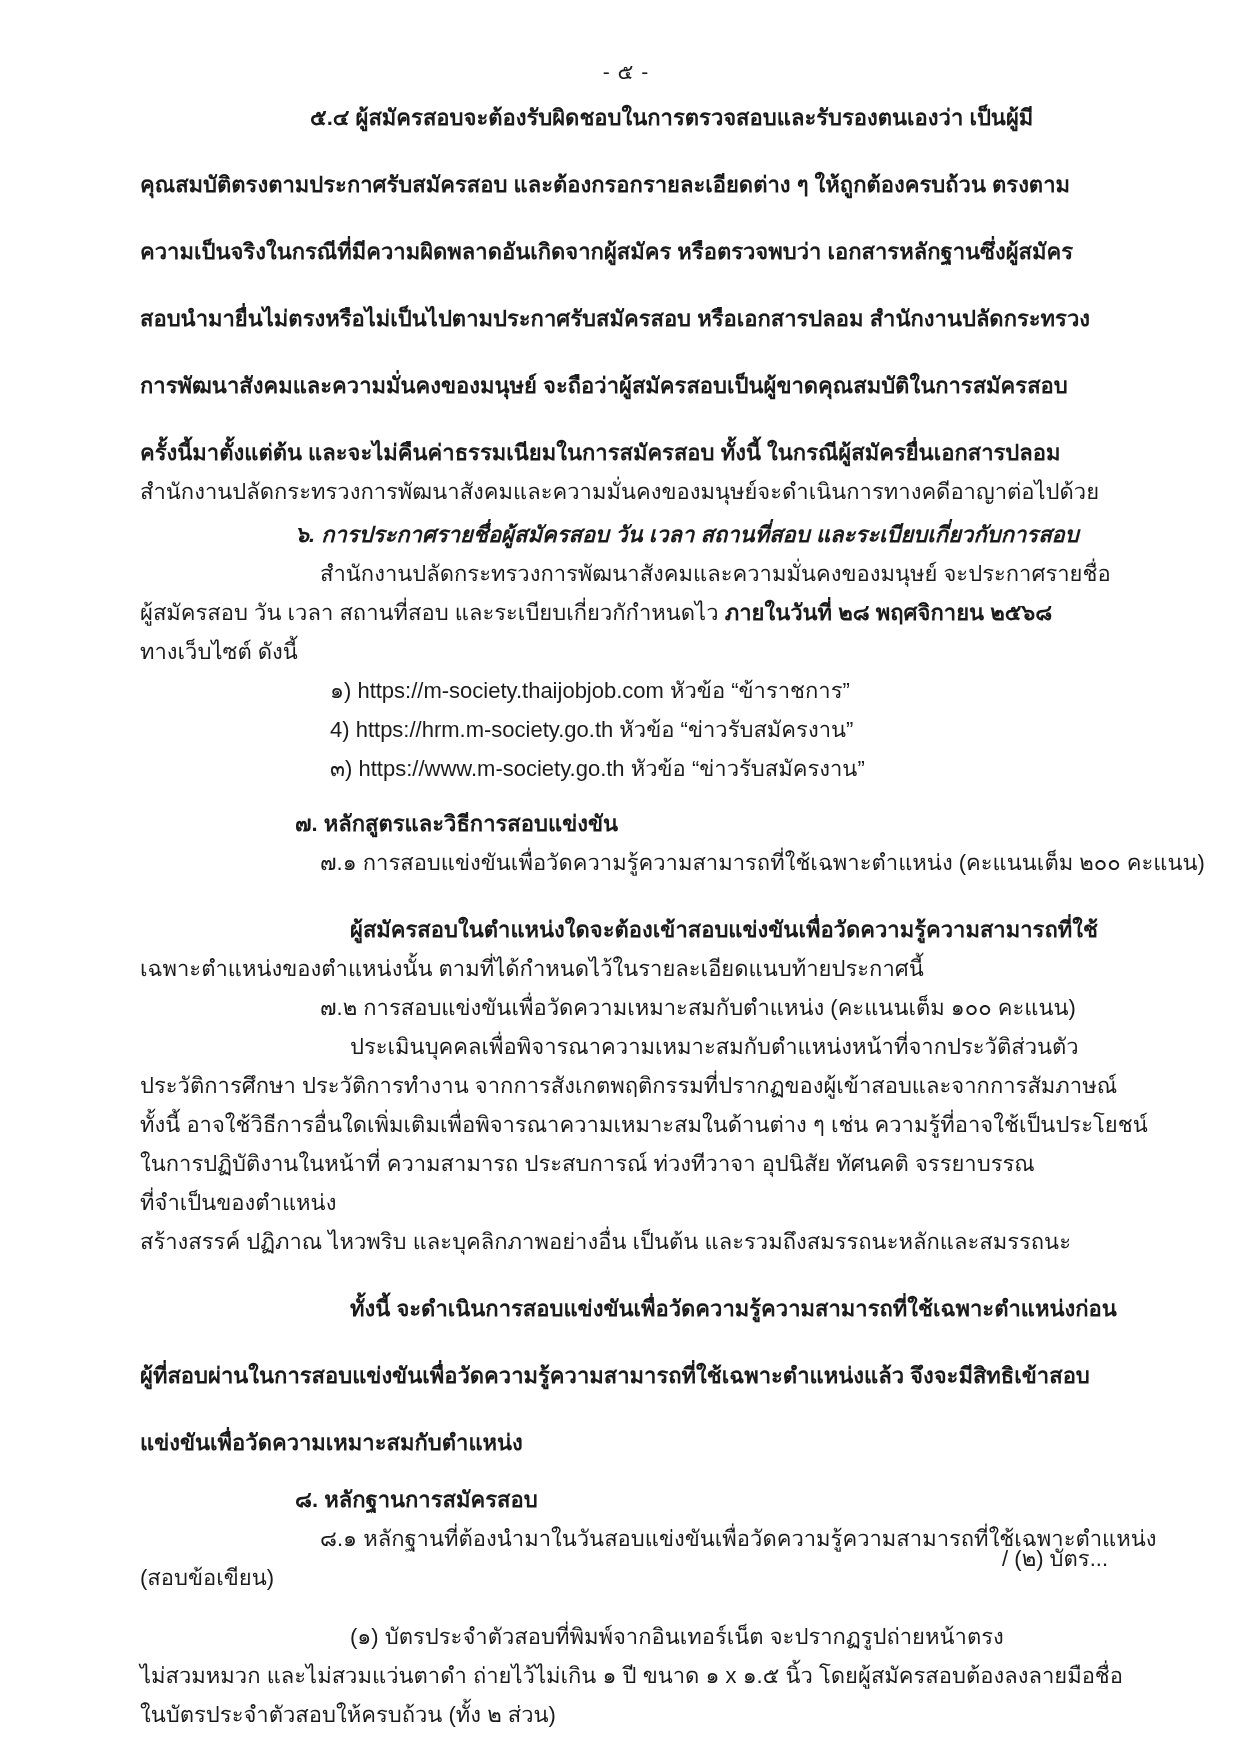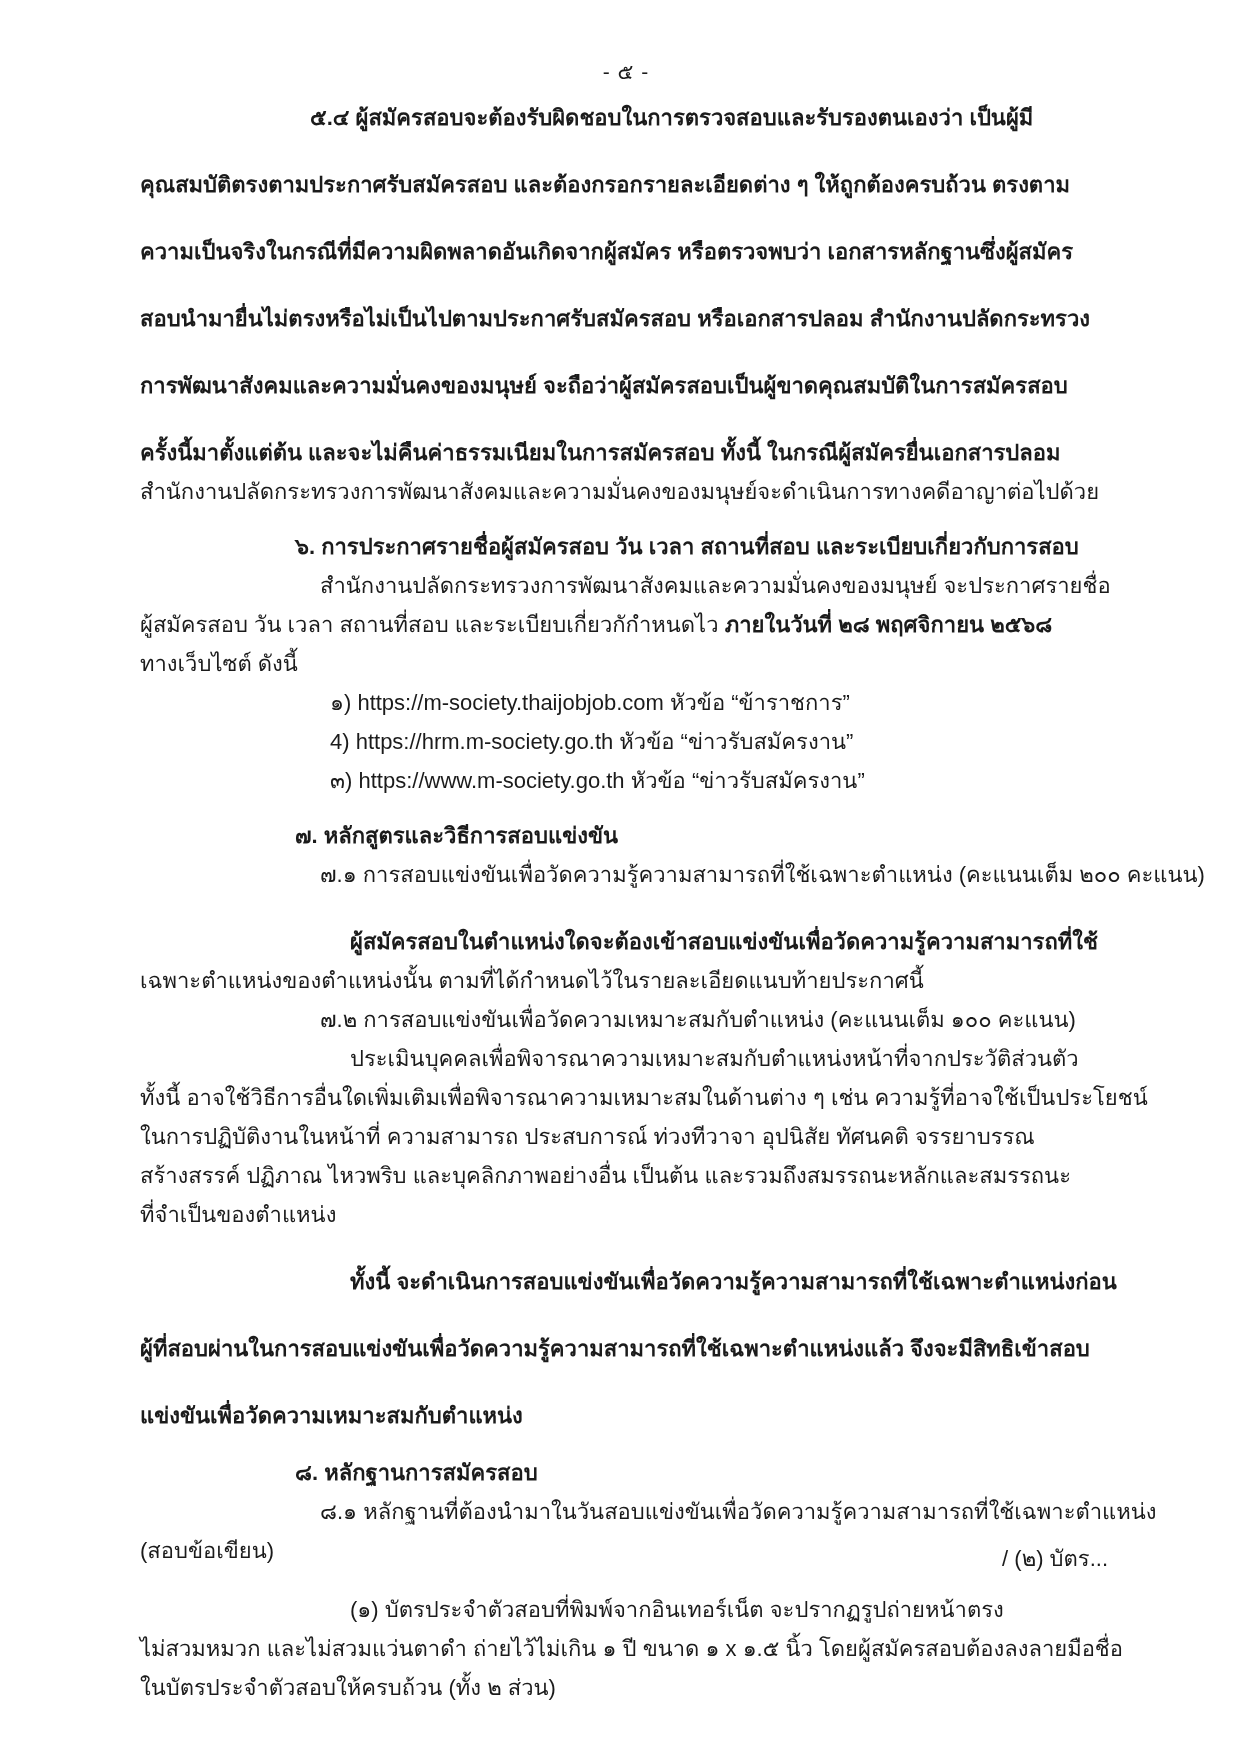--- a/index.html
+++ b/index.html
@@ -20,21 +20,21 @@
     line-height:39px;
   }
   .pageno{text-align:center;font-size:21px;letter-spacing:1px;}
   .line{white-space:nowrap;}
   .bold{font-weight:bold;margin-top:28px;}
   .i155{padding-left:155px;}
   .i170{padding-left:170px;}
   .i180{padding-left:180px;}
   .i190{padding-left:190px;}
   .i210{padding-left:210px;}
-  .gap8{margin-top:16px;}
+  .gap8{margin-top:4px;font-style:italic;}
   .gap16{margin-top:16px;}
   .gap18{margin-top:18px;}
   .gap20{margin-top:20px;}
   .para-top{margin-top:7px;}
   .footer-mark{
     position:absolute;
     right:132px;top:1541px;
     font-size:22px;
   }
 </style>
@@ -66,24 +66,25 @@
       <div class="line i190">๓) https://www.m-society.go.th หัวข้อ “ข่าวรับสมัครงาน”</div>
     </section>
 
     <section>
       <div class="line i155 bold gap16">๗. หลักสูตรและวิธีการสอบแข่งขัน</div>
       <div class="line i180">๗.๑ การสอบแข่งขันเพื่อวัดความรู้ความสามารถที่ใช้เฉพาะตำแหน่ง (คะแนนเต็ม ๒๐๐ คะแนน)</div>
       <div class="line i210 bold">ผู้สมัครสอบในตำแหน่งใดจะต้องเข้าสอบแข่งขันเพื่อวัดความรู้ความสามารถที่ใช้</div>
       <div class="line">เฉพาะตำแหน่งของตำแหน่งนั้น ตามที่ได้กำหนดไว้ในรายละเอียดแนบท้ายประกาศนี้</div>
       <div class="line i180">๗.๒ การสอบแข่งขันเพื่อวัดความเหมาะสมกับตำแหน่ง (คะแนนเต็ม ๑๐๐ คะแนน)</div>
       <div class="line i210">ประเมินบุคคลเพื่อพิจารณาความเหมาะสมกับตำแหน่งหน้าที่จากประวัติส่วนตัว</div>
+      <div class="line">ประวัติการศึกษา ประวัติการทำงาน จากการสังเกตพฤติกรรมที่ปรากฏของผู้เข้าสอบและจากการสัมภาษณ์</div>
       <div class="line">ทั้งนี้ อาจใช้วิธีการอื่นใดเพิ่มเติมเพื่อพิจารณาความเหมาะสมในด้านต่าง ๆ เช่น ความรู้ที่อาจใช้เป็นประโยชน์</div>
       <div class="line">ในการปฏิบัติงานในหน้าที่ ความสามารถ ประสบการณ์ ท่วงทีวาจา อุปนิสัย ทัศนคติ จรรยาบรรณ</div>
+      <div class="line">ที่จำเป็นของตำแหน่ง</div>
       <div class="line">สร้างสรรค์ ปฏิภาณ ไหวพริบ และบุคลิกภาพอย่างอื่น เป็นต้น และรวมถึงสมรรถนะหลักและสมรรถนะ</div>
-      <div class="line">ที่จำเป็นของตำแหน่ง</div>
       <div class="line i210 bold">ทั้งนี้ จะดำเนินการสอบแข่งขันเพื่อวัดความรู้ความสามารถที่ใช้เฉพาะตำแหน่งก่อน</div>
       <div class="line bold">ผู้ที่สอบผ่านในการสอบแข่งขันเพื่อวัดความรู้ความสามารถที่ใช้เฉพาะตำแหน่งแล้ว จึงจะมีสิทธิเข้าสอบ</div>
       <div class="line bold">แข่งขันเพื่อวัดความเหมาะสมกับตำแหน่ง</div>
     </section>
 
     <section>
       <div class="line i155 bold gap18">๘. หลักฐานการสมัครสอบ</div>
       <div class="line i180">๘.๑ หลักฐานที่ต้องนำมาในวันสอบแข่งขันเพื่อวัดความรู้ความสามารถที่ใช้เฉพาะตำแหน่ง</div>
       <div class="line">(สอบข้อเขียน)</div>
       <div class="line i210 gap20">(๑) บัตรประจำตัวสอบที่พิมพ์จากอินเทอร์เน็ต จะปรากฏรูปถ่ายหน้าตรง</div>

